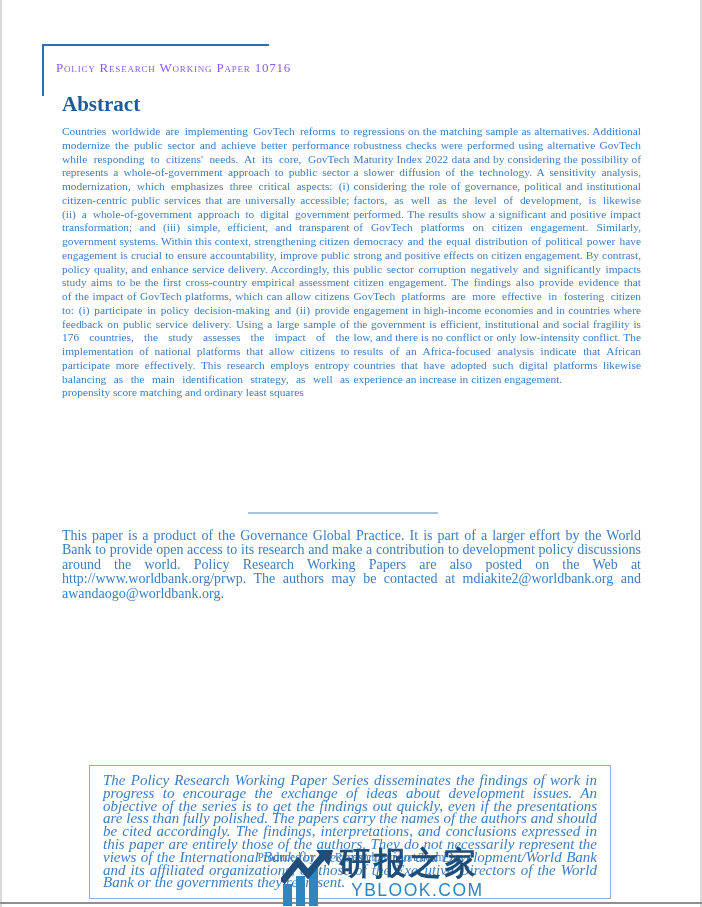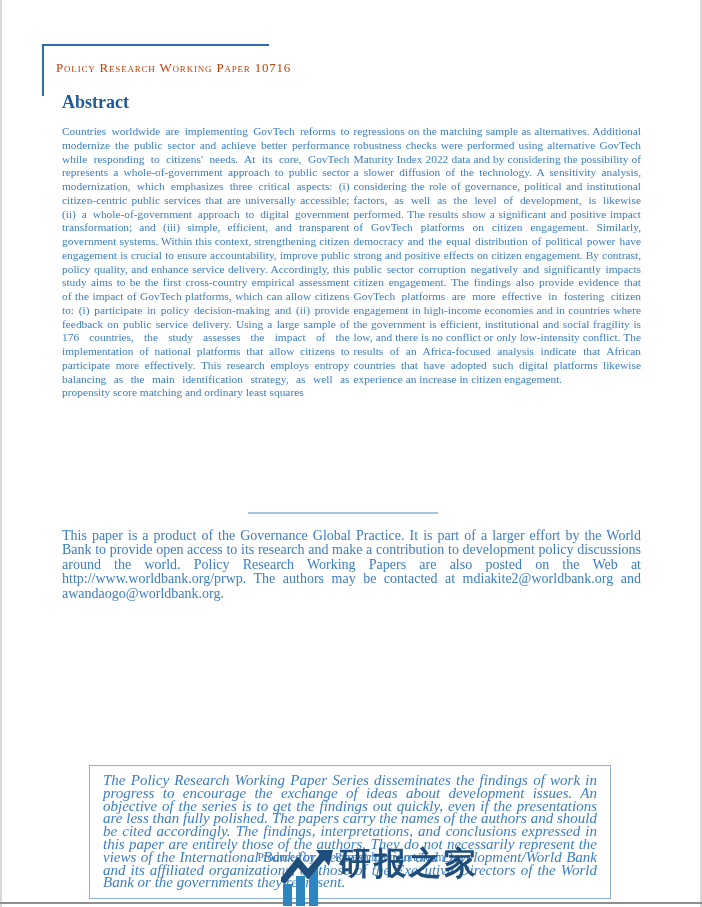--- a/index.html
+++ b/index.html
@@ -19,27 +19,27 @@
   .corner-bracket {
     position: absolute; left: 42px; top: 44px;
     width: 225px; height: 50px;
     border-top: 2px solid #2a6db5;
     border-left: 2px solid #2a6db5;
   }
   .series-label {
     position: absolute; left: 56px; top: 60px;
     font-variant: small-caps;
     font-size: 13px; letter-spacing: 0.8px;
-    color: #c2410c;
+    color: #8b5cf6;
     white-space: nowrap;
   }
 
   .abstract-heading {
     position: absolute; left: 62px; top: 92px;
-    font-size: 18px; font-weight: bold;
+    font-size: 21px; font-weight: bold;
     color: #1d5b9b;
   }
 
   .abstract-columns {
     position: absolute; left: 62px; top: 125px; width: 579px;
     display: flex; gap: 4px;
   }
   .abstract-col {
     flex: 1;
     font-size: 11.4px; line-height: 13.75px;
@@ -134,14 +134,15 @@
 
     <rect x="2" y="34" width="9" height="22" fill="#2e86c1"></rect>
     <rect x="15" y="26" width="9" height="30" fill="#2e86c1"></rect>
     <rect x="28" y="18" width="9" height="38" fill="#2e86c1"></rect>
 
     <path d="M1 32 L17 12 L27 24 L43 5" fill="none" stroke="#1e4e79" stroke-width="7" stroke-linejoin="miter"></path>
     <path d="M35 0 L52 0 L48 16 Z" fill="#1e4e79"></path>
   </svg>
   <div class="wm-text">
     <div class="wm-brand">研报之家</div>
+    <div class="wm-site">YBLOOK.COM</div>
   </div>
 </div>
 
 </body></html>

